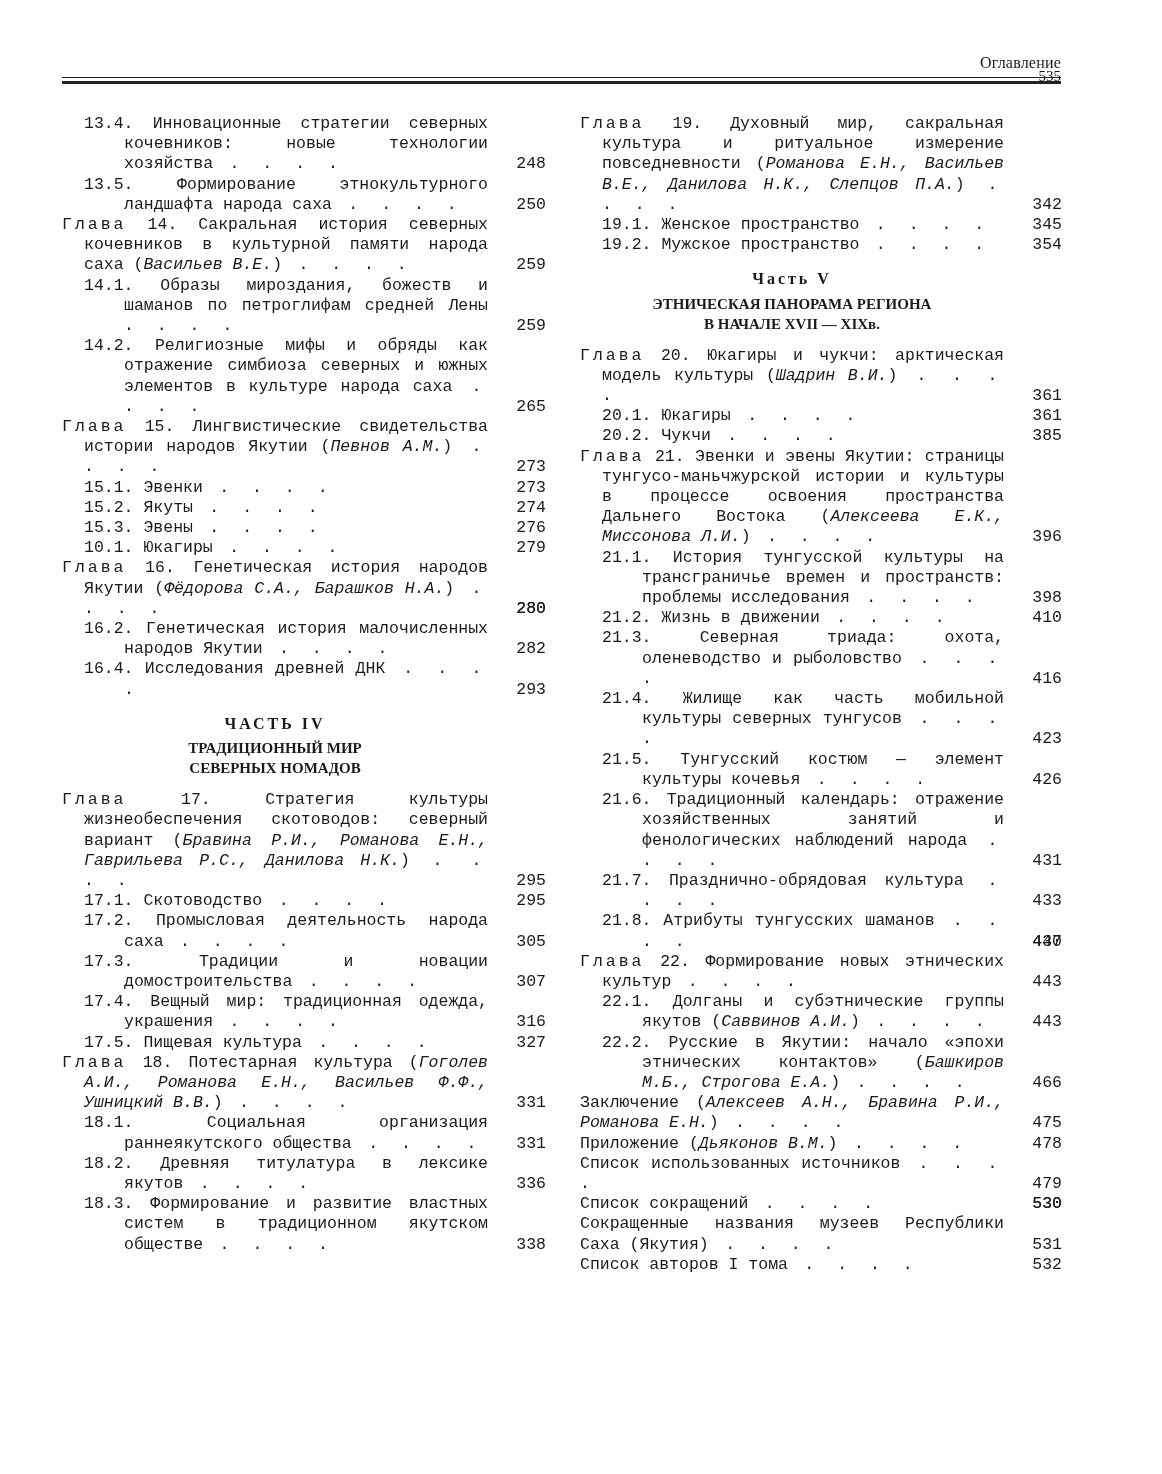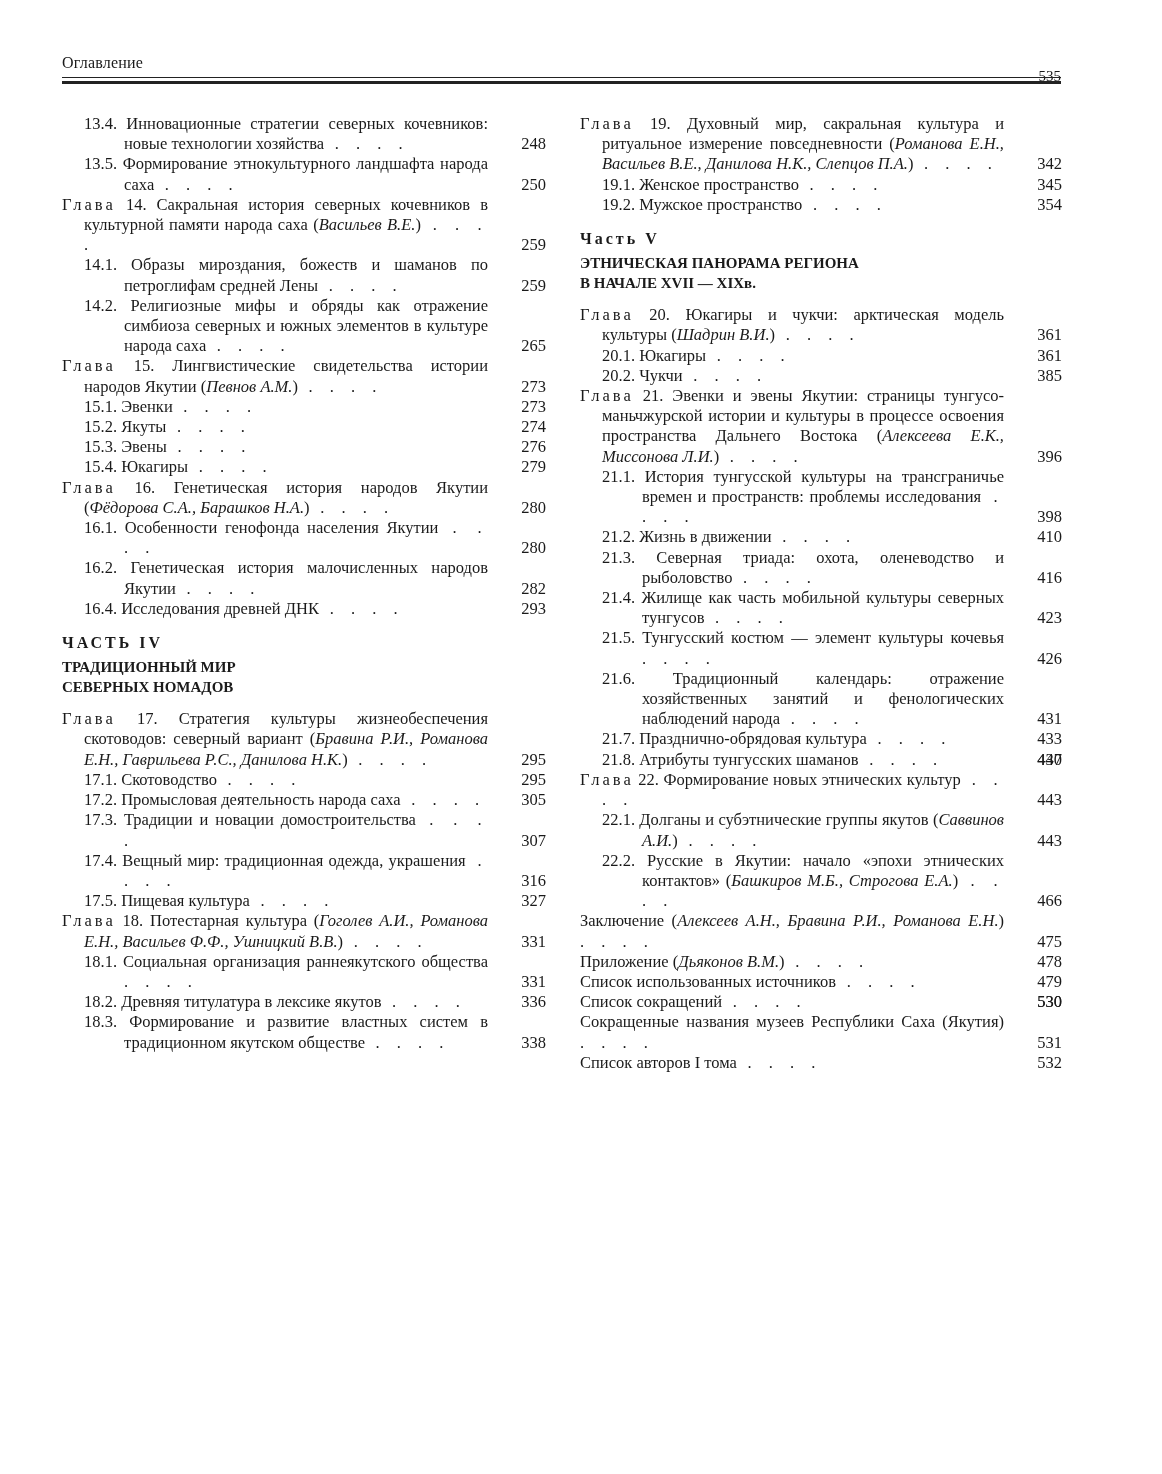--- a/index.html
+++ b/index.html
@@ -1,38 +1,38 @@
 <!DOCTYPE html>
 <html><head>
 <meta charset="utf-8">
 <style>
   html, body { margin: 0; padding: 0; background: #ffffff; }
   body { width: 1162px; height: 1474px; position: relative; overflow: hidden;
          font-family: "Liberation Serif", "DejaVu Serif", serif; color: #1a1a1a; }
   .header { position: absolute; left: 62px; top: 48px; width: 999px; height: 30px; }
-  .header .title { position: absolute; left: 0; right: 0; top: 6px; text-align: left;
+  .header .title { position: absolute; left: 0; right: 0; top: 6px; text-align: right;
                    font-size: 16px; letter-spacing: 0.2px; }
   .header .pagenum { position: absolute; right: 0; top: 20px; font-size: 15px; }
   .rule-thin { position: absolute; left: 62px; top: 77px; width: 999px; height: 1px; background: #222; }
   .rule-thick { position: absolute; left: 62px; top: 81px; width: 999px; height: 3px; background: #222; }
 
   .col { position: absolute; top: 114px; width: 484px; font-size: 16.5px; line-height: 20.2px; }
   .col.left { left: 62px; }
   .col.right { left: 580px; width: 482px; }
 
-  .entry { position: relative; padding-right: 58px; }
+  .entry { position: relative; padding-right: 58px; font-family: Liberation Mono, monospace; }
   .entry .page { position: absolute; right: 0; bottom: 0; text-align: right; width: 50px; }
   .entry .text { text-align: justify; text-align-last: left; }
   .entry.chapter .text { padding-left: 22px; text-indent: -22px; }
   .entry.sub .text { padding-left: 62px; text-indent: -40px; }
   .entry .lead { letter-spacing: 3px; }
   .dots { letter-spacing: 6.5px; }
   i, .it { font-style: italic; }
 
-  .part { text-align: left; font-weight: bold; padding-right: 58px; }
+  .part { text-align: center; font-weight: bold; padding-right: 58px; }
   .part .pnum { font-size: 16px; letter-spacing: 3px; margin-top: 14px; margin-bottom: 4px; }
   .part .ptitle { font-size: 15px; line-height: 20px; margin-bottom: 12px; }
 </style>
 </head>
 <body>
 
 <div class="header">
   <div class="title">Оглавление</div>
   <div class="pagenum">535</div>
 </div>
@@ -70,29 +70,28 @@
     </div>
     <div class="entry sub">
       <div class="text"><span>15.2.</span> <span>Якуты</span><span class="dots"> . . . .</span></div>
       <span class="page">274</span>
     </div>
     <div class="entry sub">
       <div class="text"><span>15.3.</span> <span>Эвены</span><span class="dots"> . . . .</span></div>
       <span class="page">276</span>
     </div>
     <div class="entry sub">
-      <div class="text"><span>15.4.</span> <span>Юкагиры</span><span class="dots"> . . . .</span></div>
+      <div class="text"><span>10.1.</span> <span>Юкагиры</span><span class="dots"> . . . .</span></div>
       <span class="page">279</span>
     </div>
     <div class="entry chapter">
       <div class="text"><span class="lead">Глава</span> <span>16.</span> <span>Генетическая история народов Якутии</span> (<i>Фёдорова С.А., Барашков Н.А.</i>)<span class="dots"> . . . .</span></div>
       <span class="page">280</span>
     </div>
     <div class="entry sub">
-      <div class="text"><span>16.1.</span> <span>Особенности генофонда населения Якутии</span><span class="dots"> . . . .</span></div>
       <span class="page">280</span>
     </div>
     <div class="entry sub">
       <div class="text"><span>16.2.</span> <span>Генетическая история малочисленных народов Якутии</span><span class="dots"> . . . .</span></div>
       <span class="page">282</span>
     </div>
     <div class="entry sub">
       <div class="text"><span>16.4.</span> <span>Исследования древней ДНК</span><span class="dots"> . . . .</span></div>
       <span class="page">293</span>
     </div>

